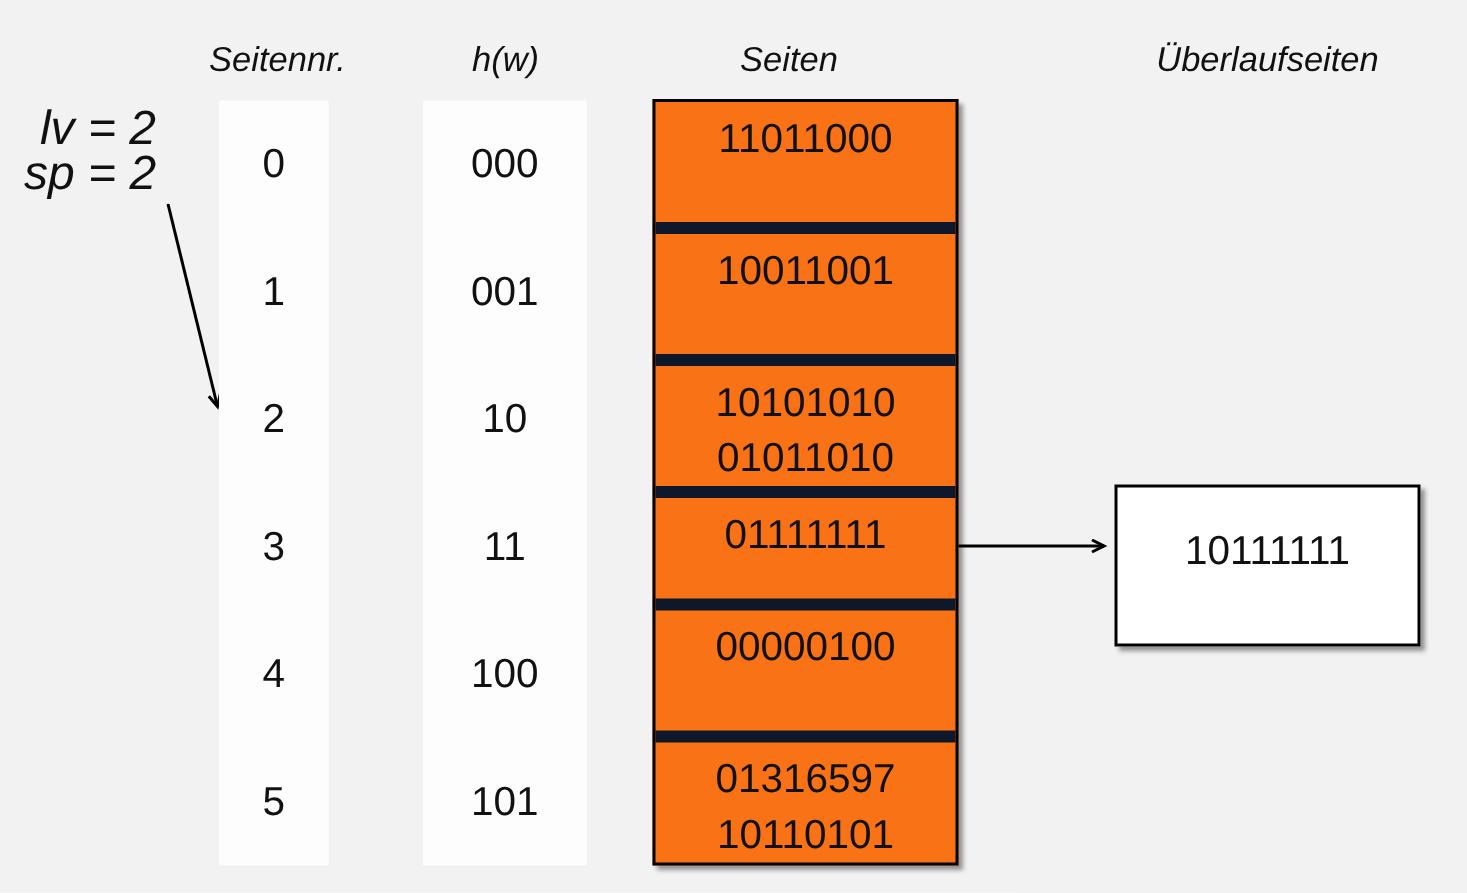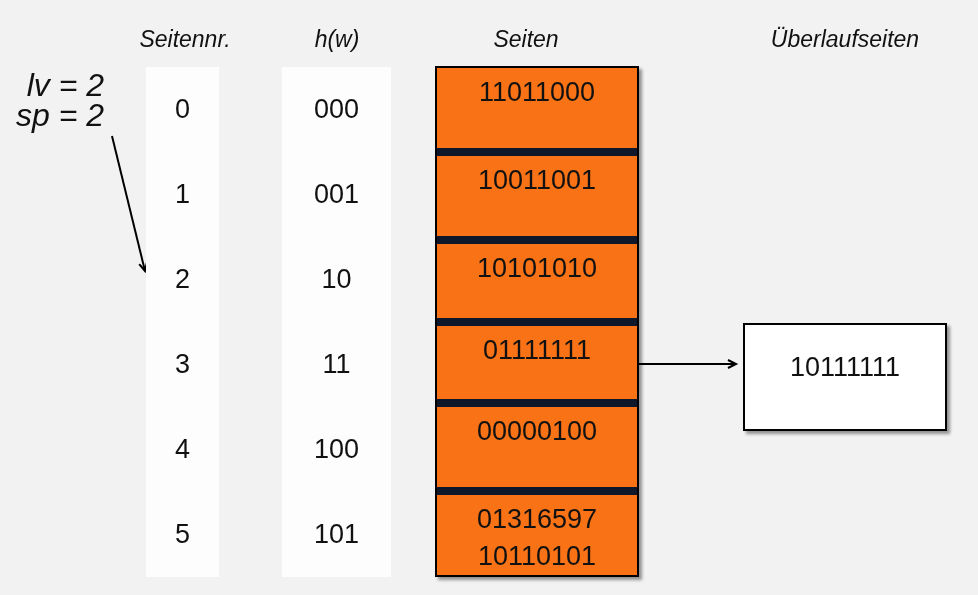--- a/index.html
+++ b/index.html
@@ -152,20 +152,21 @@
     <div class="page-row">
       <div class="record-line">11011000</div>
       <div class="record-line"></div>
     </div>
     <div class="page-row">
       <div class="record-line">10011001</div>
       <div class="record-line"></div>
     </div>
     <div class="page-row">
       <div class="record-line">10101010</div>
+      <div class="record-line">01011010</div>
     </div>
     <div class="page-row">
       <div class="record-line">01111111</div>
     </div>
     <div class="page-row">
       <div class="record-line">00000100</div>
       <div class="record-line"></div>
     </div>
     <div class="page-row">
       <div class="record-line">01316597</div>

